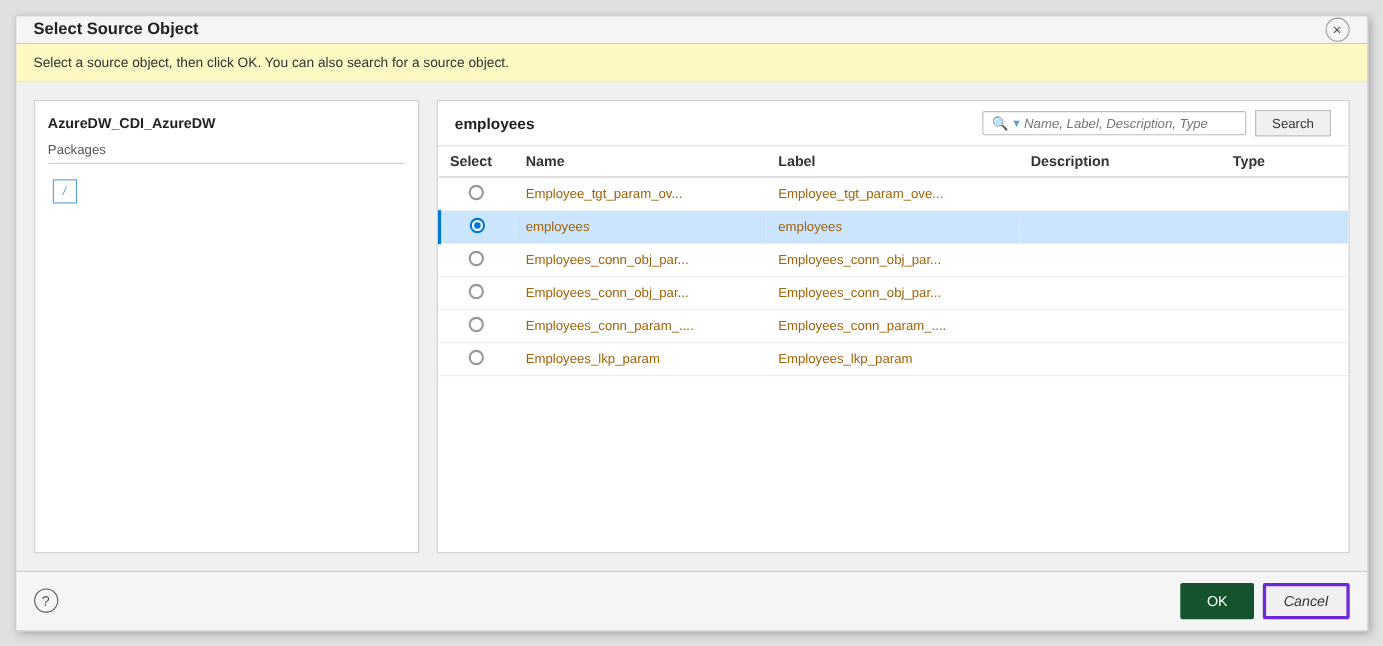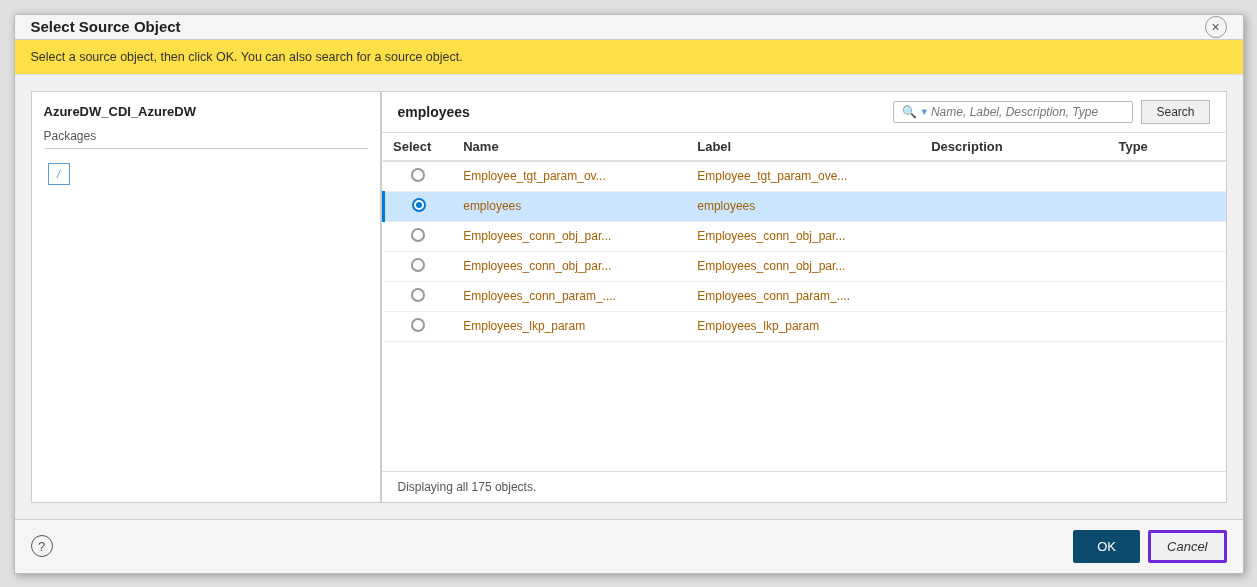--- a/index.html
+++ b/index.html
@@ -46,30 +46,31 @@
       cursor: pointer;
       display: flex;
       align-items: center;
       justify-content: center;
       font-size: 14px;
       color: #555;
       line-height: 1;
     }
     .dialog-subtitle {
       padding: 10px 16px;
-      background: #fde047;
+      background: #fef9c3;
       border-bottom: 1px solid #ddd;
       color: #333;
       font-size: 12.5px;
     }
     .dialog-body {
       display: flex;
       flex: 1;
       overflow: hidden;
       padding: 16px;
+      gap: 16px;
       background: #f0f0f0;
     }
     .left-panel {
       width: 350px;
       display: flex;
       flex-direction: column;
       background: #fff;
       border: 1px solid #ccc;
       padding: 12px;
     }
@@ -260,21 +261,21 @@
       justify-content: center;
       font-size: 13px;
       color: #555;
       cursor: pointer;
     }
     .footer-buttons {
       display: flex;
       gap: 8px;
     }
     .btn-ok {
-      background: #0c4a6e;
+      background: #14532d;
       color: #fff;
       border: none;
       padding: 6px 24px;
       font-size: 13px;
       cursor: pointer;
       border-radius: 2px;
     }
     .btn-cancel {
       background: #f0f0f0;
       color: #333;
@@ -379,21 +380,20 @@
                 <td class="radio-cell"><span class="radio-btn"></span></td>
                 <td>Employees_lkp_param</td>
                 <td>Employees_lkp_param</td>
                 <td></td>
                 <td></td>
               </tr>
             </tbody>
         </table>
       </div>
 
-      <div class="status-bar">Displaying all 175 objects.</div>
     </div>
 
   </div>
 
   <div class="dialog-footer">
     <div class="help-icon">?</div>
     <div class="footer-buttons">
       <button class="btn-ok">OK</button>
       <button class="btn-cancel">Cancel</button>
     </div>

